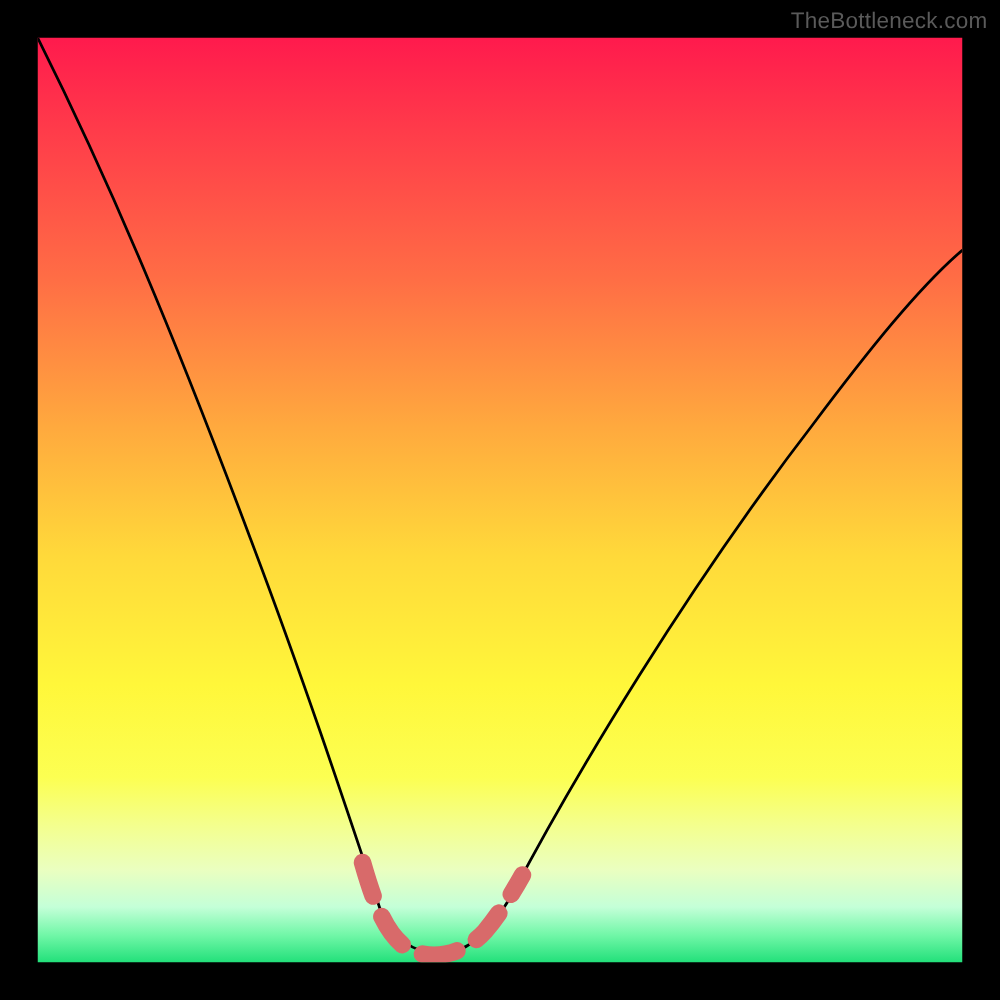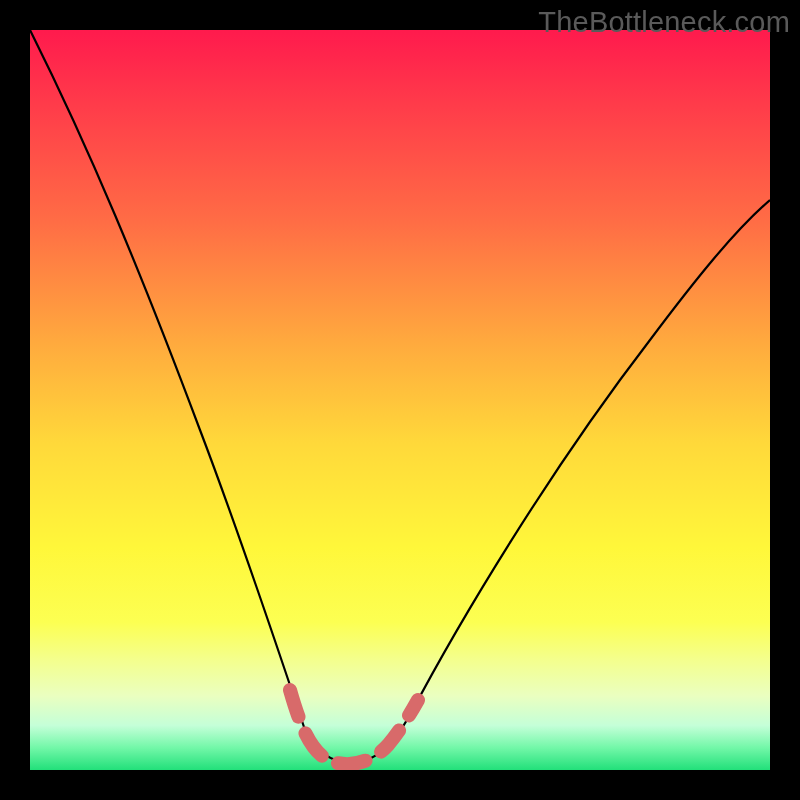--- a/index.html
+++ b/index.html
@@ -47,21 +47,21 @@
       #c4ffd8 94%,
       #72f7a8 97%,
       #22e07a 100%
     );
   }
   .watermark {
     position: absolute;
     top: 6px;
     right: 10px;
     color: #5a5a5a;
-    font-size: 29px;
+    font-size: 18px;
     font-weight: 500;
     letter-spacing: 0.2px;
     user-select: none;
   }
   svg.curves {
     position: absolute;
     left: 0;
     top: 0;
     width: 100%;
     height: 100%;

